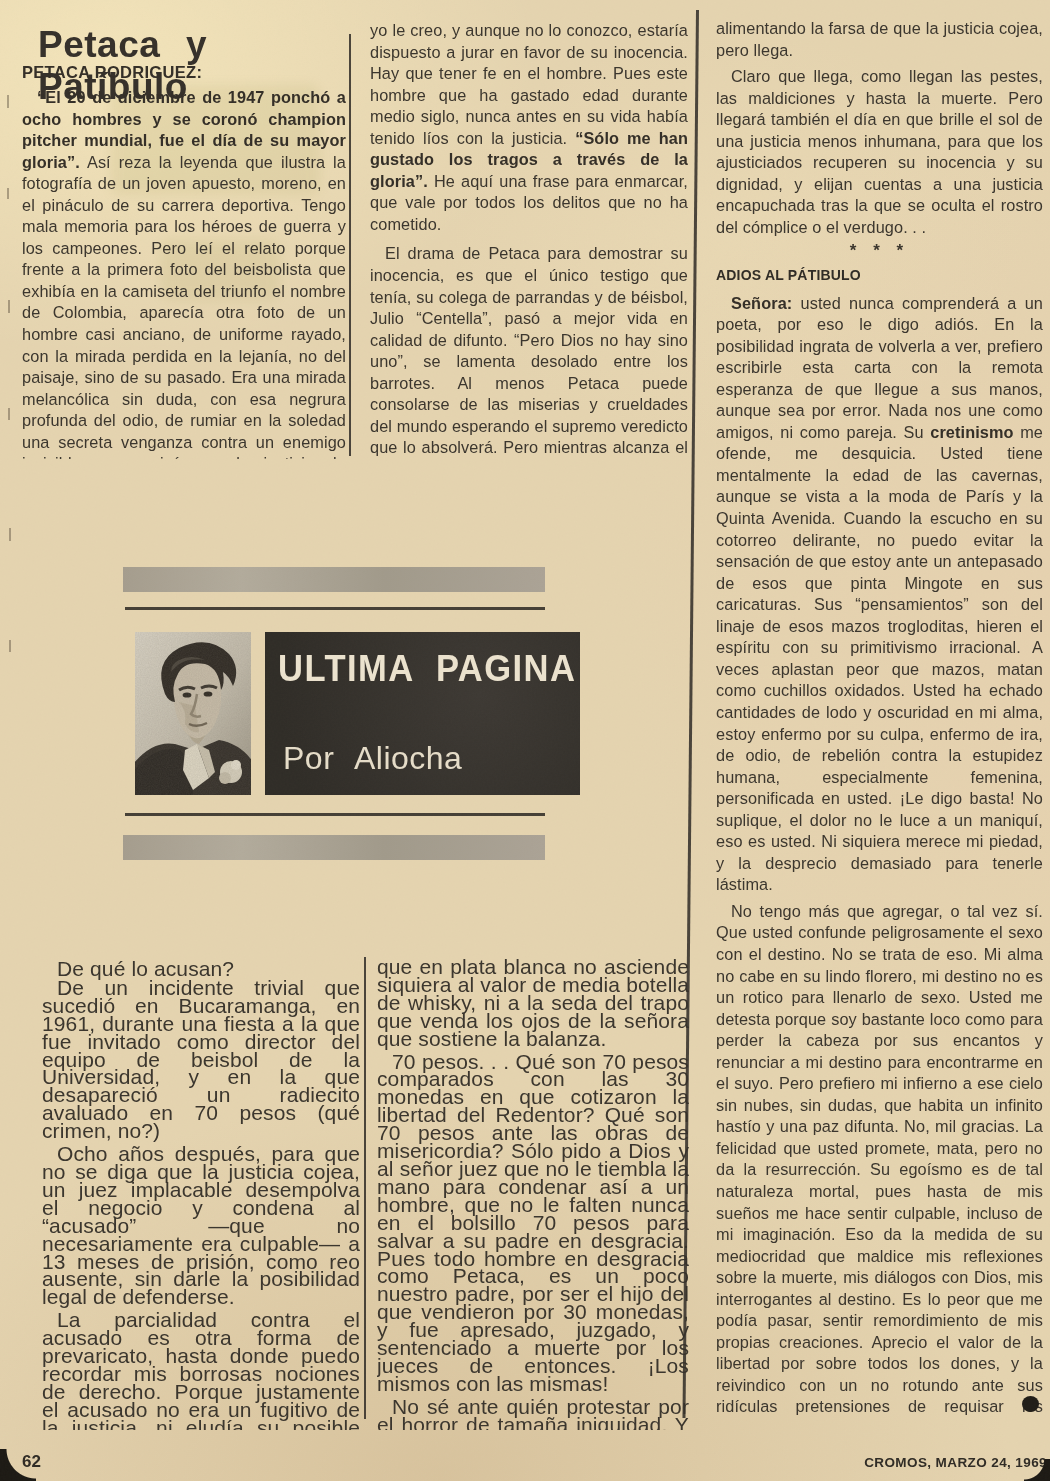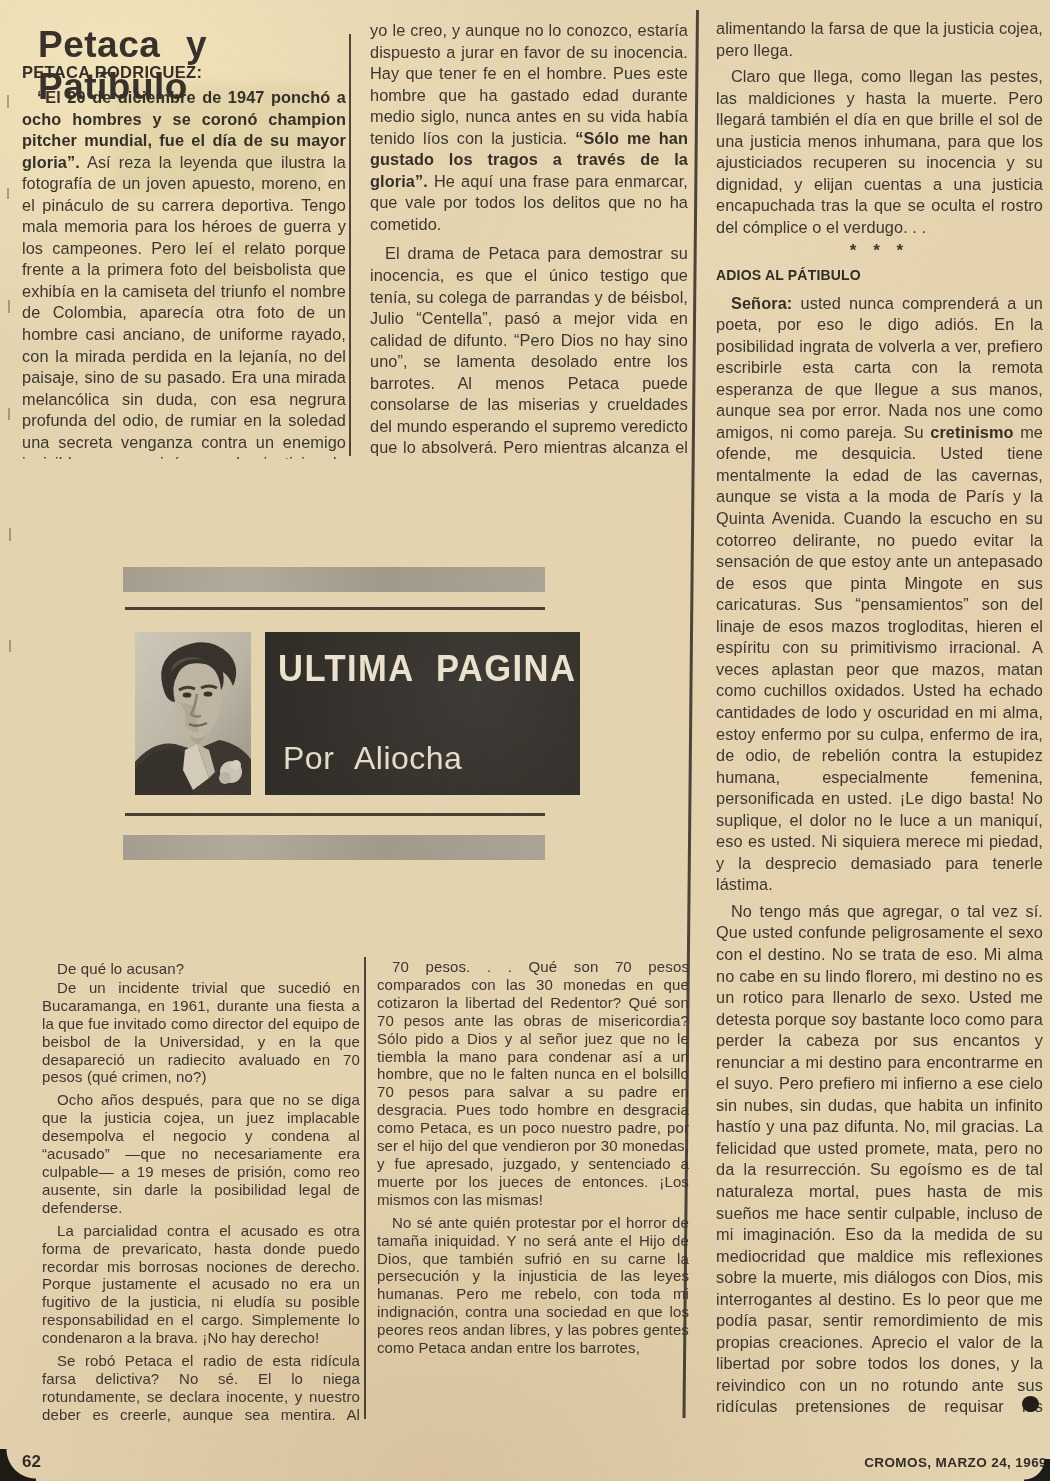--- a/index.html
+++ b/index.html
@@ -11,21 +11,21 @@
       radial-gradient(ellipse 620px 420px at 10% 4%, rgba(255,242,195,.55), rgba(255,242,195,0) 70%),
       radial-gradient(ellipse 560px 760px at 97% 42%, rgba(232,206,176,.38), rgba(232,206,176,0) 72%),
       radial-gradient(ellipse 760px 520px at 42% 100%, rgba(198,172,132,.42), rgba(198,172,132,0) 75%),
       radial-gradient(ellipse 420px 300px at 70% 16%, rgba(240,224,186,.35), rgba(240,224,186,0) 70%);
     color:#3a352d;
   }
   .abs{position:absolute;}
   
   .tcol{ text-align:justify; overflow:hidden; hyphens:auto; overflow-wrap:break-word; }
   .sz-a{ font-size:16.3px; line-height:21.55px; letter-spacing:.1px; }
-  .sz-b{ font-size:15px;   line-height:17.9px;  letter-spacing:.12px; }
+  .sz-b{ font-size:21px;   line-height:17.9px;  letter-spacing:.12px; }
   .tcol p{ margin:0 0 5px 0; text-indent:15px; }
   .tcol p.noind{ text-indent:0; }
   .tcol p.last{ margin-bottom:0; }
   b,.bold{ font-weight:bold; color:#332e27; }
   .article-title{ font-weight:bold; font-size:37px; line-height:42px; word-spacing:15px; letter-spacing:.5px; color:#35302a; }
   .kicker{ font-weight:bold; font-size:16.5px; letter-spacing:.3px; color:#332e27; }
   .stars{ text-align:center; font-weight:bold; font-size:17px; letter-spacing:6px; margin:2px 0 3px 0 !important; text-indent:0 !important; }
   .subhead{ font-weight:bold; font-size:14px; letter-spacing:.2px; margin:0 0 6px 0 !important; text-indent:0 !important; color:#2f2b25;}
   
   .vrule{ width:2px; background:#332f29; opacity:.88; }
@@ -130,28 +130,29 @@
   <div class="abs feature-title" style="left:13px;top:16px;">ULTIMA PAGINA</div>
   <div class="abs feature-byline" style="left:18px;top:108px;">Por Aliocha</div>
 </div>
 
 <div class="abs hrule" style="left:125px;top:813px;width:420px;"></div>
 <div class="abs graybar" style="left:123px;top:835px;width:422px;"></div>
 
 <div class="abs tcol sz-b" style="left:42px;top:960px;width:318px;height:470px;">
   <p style="margin-bottom:1px;">De qué lo acusan?</p>
   <p>De un incidente trivial que sucedió en Bucaramanga, en 1961, durante una fiesta a la que fue invitado como director del equipo de beisbol de la Universidad, y en la que desapareció un radiecito avaluado en 70 pesos  (qué crimen, no?)</p>
-  <p>Ocho años después, para que no se diga que la justicia cojea, un juez implacable desempolva el negocio y condena al “acusado” —que no necesariamente era culpable— a 19 meses de prisión, como reo ausente, sin darle la posibilidad legal de defenderse.</p>
+  <p>Ocho años después, para que no se diga que la justicia cojea, un juez implacable desempolva el negocio y condena al “acusado” —que no necesariamente era culpable— a 13 meses de prisión, como reo ausente, sin darle la posibilidad legal de defenderse.</p>
   <p>La parcialidad contra el acusado es otra forma de prevaricato, hasta donde puedo recordar mis borrosas nociones de derecho. Porque justamente el acusado no era un fugitivo de la justicia, ni eludía su posible responsabilidad en el cargo. Simplemente lo condenaron a la brava. ¡No hay derecho!</p>
   <p class="last">Se robó Petaca el radio de esta ridícula farsa delictiva? No sé. El lo niega rotundamente, se declara inocente, y nuestro deber es creerle, aunque sea mentira. Al menos</p>
 </div>
 
 <div class="abs vrule" style="left:364px;top:957px;height:462px;"></div>
 
 <div class="abs tcol sz-b" style="left:377px;top:958px;width:312px;height:472px;">
+  <p class="noind">que en plata blanca no asciende siquiera al valor de media botella de whisky, ni a la seda del trapo que venda los ojos de la señora que sostiene la balanza.</p>
   <p>70 pesos. . .  Qué son 70 pesos comparados con las 30 monedas en que cotizaron la libertad del Redentor? Qué son 70 pesos ante las obras de misericordia? Sólo pido a Dios y al señor juez que no le tiembla la mano para condenar así a un hombre, que no le falten nunca en el bolsillo 70 pesos para salvar a su padre en desgracia. Pues todo hombre en desgracia como Petaca, es un poco nuestro padre, por ser el hijo del que vendieron por 30 monedas, y fue apresado, juzgado, y sentenciado a muerte por los jueces de entonces. ¡Los mismos con las mismas!</p>
   <p class="last">No sé ante quién protestar por el horror de tamaña iniquidad. Y no será ante el Hijo de Dios, que también sufrió en su carne la persecución y la injusticia de las leyes humanas. Pero me rebelo, con toda mi indignación, contra una sociedad en que los peores reos andan libres, y las pobres gentes como Petaca andan entre los barrotes,</p>
 </div>
 
 <div class="abs vrule" style="left:696px;top:10px;height:1408px;width:2.5px;transform:rotate(0.55deg);transform-origin:top center;"></div>
 
 <div class="abs tcol sz-a" style="left:716px;top:18px;width:327px;height:1402px;">
   <p class="noind">alimentando la farsa de que la justicia cojea, pero llega.</p>
   <p style="margin-bottom:2px;">Claro que llega, como llegan las pestes, las maldiciones y hasta la muerte. Pero llegará también el día en que brille el sol de una justicia menos inhumana, para que los ajusticiados recuperen su inocencia y su dignidad, y elijan cuentas a una justicia encapuchada tras la que se oculta el rostro del cómplice o el verdugo. . .</p>
   <p class="stars">*  *  *</p>

